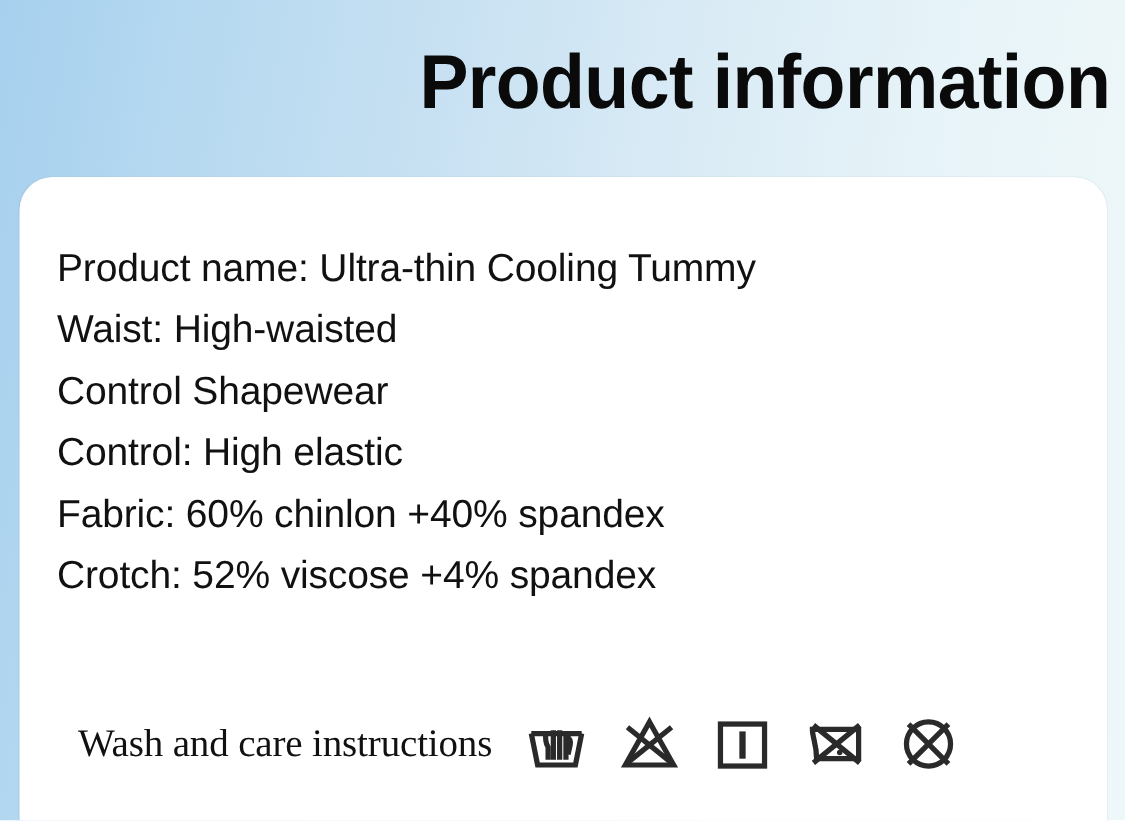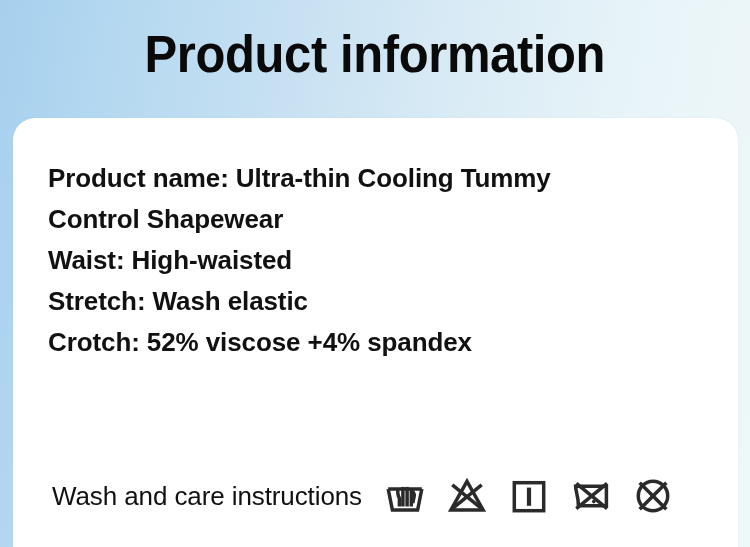--- a/index.html
+++ b/index.html
@@ -31,21 +31,21 @@
 
   
   #title-bar {
     position: absolute;
     left: 0;
     top: 18px;
     width: 750px;
     height: 72px;
     display: flex;
     align-items: center;
-    justify-content: center;
+    justify-content: flex-end;
   }
   #page-title {
     font-size: 51px;
     font-weight: bold;
     color: #0a0a0a;
     letter-spacing: -0.4px;
     line-height: 1;
     transform: scaleX(0.96);
     transform-origin: center;
     white-space: nowrap;
@@ -59,24 +59,23 @@
     width: 725px;
     height: 440px;
     background: #ffffff;
     border-radius: 22px 22px 0 0;
     box-shadow: 0 0 1px rgba(120,150,175,0.35);
   }
 
   
   #spec-list {
     position: absolute;
-    left: 35px;
+    left: 25px;
     top: 40px;
     width: 640px;
-    font-weight: bold;
   }
   .spec-line {
     font-size: 26px;
     color: #111111;
     line-height: 41px;
     height: 41px;
     white-space: nowrap;
     letter-spacing: -0.1px;
   }
 
@@ -88,20 +87,21 @@
     width: 660px;
     height: 56px;
     display: flex;
     align-items: center;
   }
   #care-label {
     font-size: 26px;
     color: #111111;
     letter-spacing: -0.1px;
     white-space: nowrap;
+    font-family: Liberation Serif, serif;
   }
   #care-icons {
     display: flex;
     align-items: center;
     margin-left: 22px;
     gap: 20px;
   }
   .care-icon {
     width: 42px;
     height: 42px;
@@ -131,23 +131,24 @@
 <div id="page">
 
   <div id="title-bar">
     <div id="page-title">Product information</div>
   </div>
 
   <div id="info-card">
 
     <div id="spec-list">
       <div class="spec-line">Product name: Ultra-thin Cooling Tummy</div>
+      <div class="spec-line">Waist: High-waisted</div>
       <div class="spec-line">Control Shapewear</div>
-      <div class="spec-line">Waist: High-waisted</div>
-      <div class="spec-line">Stretch: Wash elastic</div>
+      <div class="spec-line">Control: High elastic</div>
+      <div class="spec-line">Fabric: 60% chinlon +40% spandex</div>
       <div class="spec-line">Crotch: 52% viscose +4% spandex</div>
     </div>
 
     <div id="care-row">
       <div id="care-label">Wash and care instructions</div>
 
       <div id="care-icons">
 
         <span class="care-icon">
           <svg viewBox="0 0 60 60">

